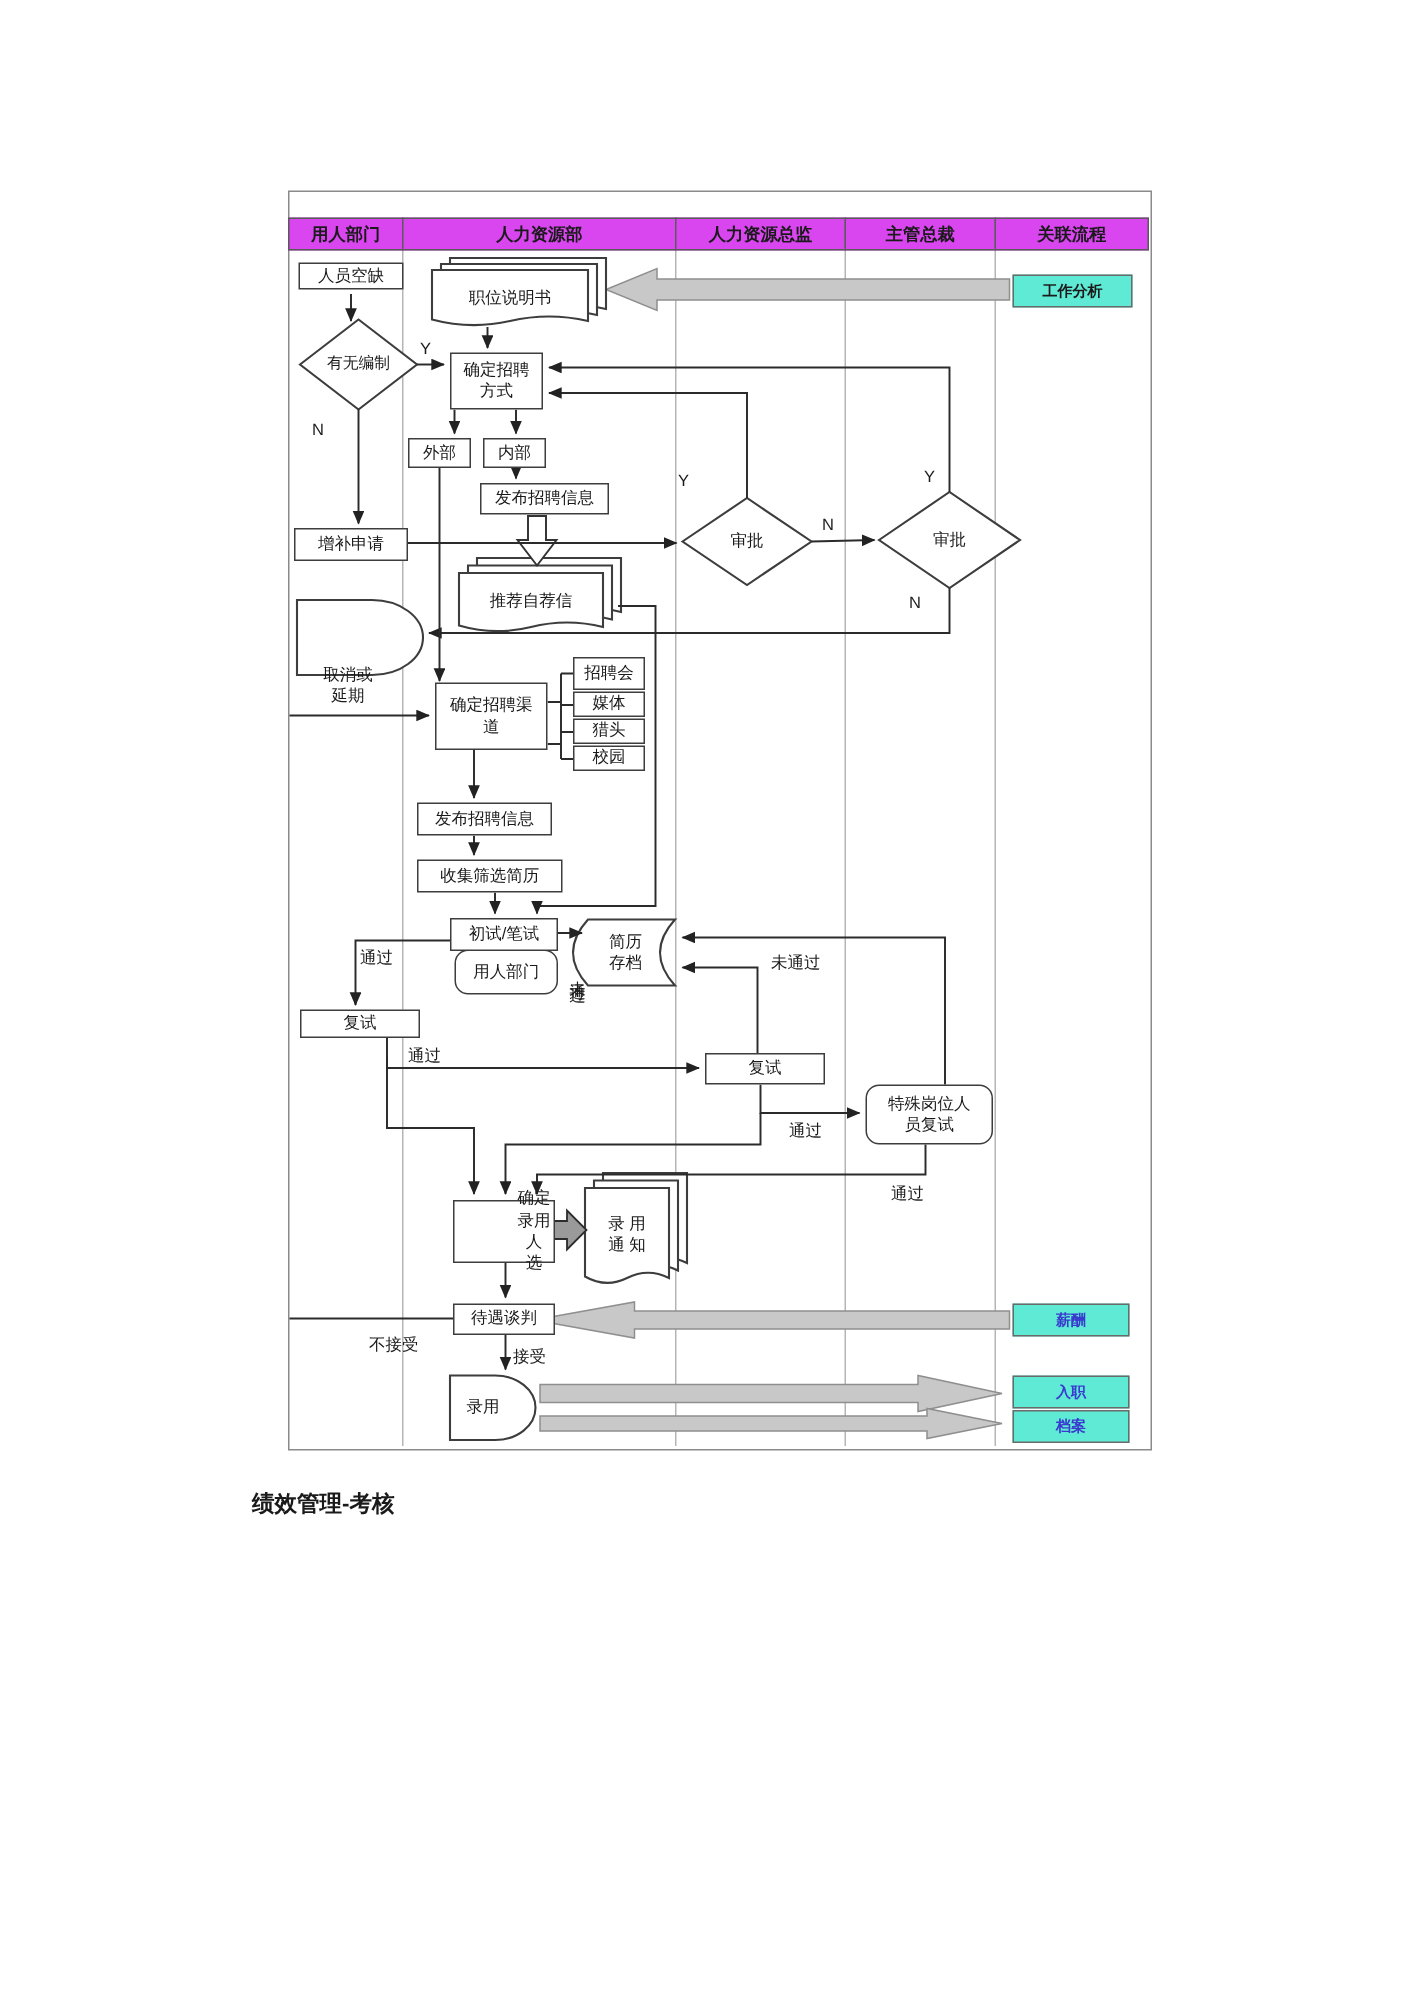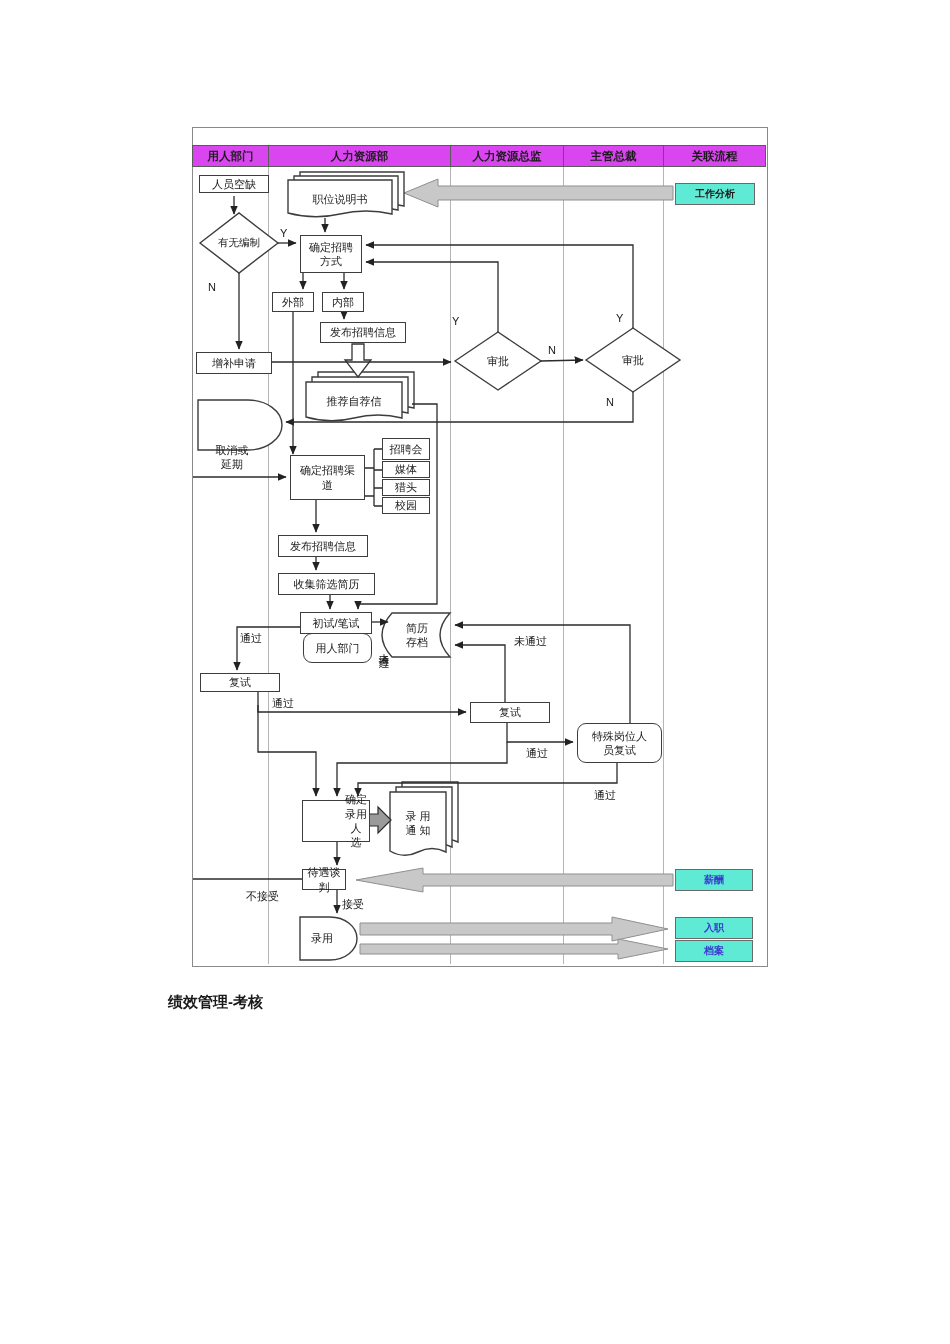--- a/index.html
+++ b/index.html
@@ -138,21 +138,21 @@
   <div class="abs node" style="left:278px;top:535px;width:90px;height:22px;">发布招聘信息</div>
   <div class="abs node" style="left:278px;top:573px;width:97px;height:22px;">收集筛选简历</div>
   <div class="abs node round" style="left:303px;top:633px;width:69px;height:30px;">用人部门</div>
   <div class="abs node" style="left:300px;top:612px;width:72px;height:22px;">初试/笔试</div>
   <div class="abs node" style="left:200px;top:673px;width:80px;height:19px;">复试</div>
   <div class="abs node" style="left:470px;top:702px;width:80px;height:21px;">复试</div>
   <div class="abs node round" style="left:577px;top:723px;width:85px;height:40px;">特殊岗位人
 员复试</div>
   <div class="abs node" style="left:302px;top:800px;width:68px;height:42px;padding-left:40px;">确定录用人
 选</div>
-  <div class="abs node" style="left:302px;top:869px;width:44px;height:21px;">待遇谈判</div>
+  <div class="abs node" style="left:302px;top:869px;width:68px;height:21px;">待遇谈判</div>
 
   <div class="abs node noborder" style="left:202px;top:233px;width:74px;height:20px;font-size:10.5px;">有无编制</div>
   <div class="abs node noborder" style="left:292px;top:190px;width:96px;height:18px;">职位说明书</div>
   <div class="abs node noborder" style="left:470px;top:352px;width:56px;height:18px;">审批</div>
   <div class="abs node noborder" style="left:605px;top:351px;width:56px;height:18px;">审批</div>
   <div class="abs node noborder" style="left:308px;top:392px;width:92px;height:18px;">推荐自荐信</div>
   <div class="abs node noborder" style="left:200px;top:405px;width:64px;height:40px;margin-top:32px;">取消或
 延期</div>
   <div class="abs node noborder" style="left:392px;top:616px;width:50px;height:38px;">简历
 存档</div>

